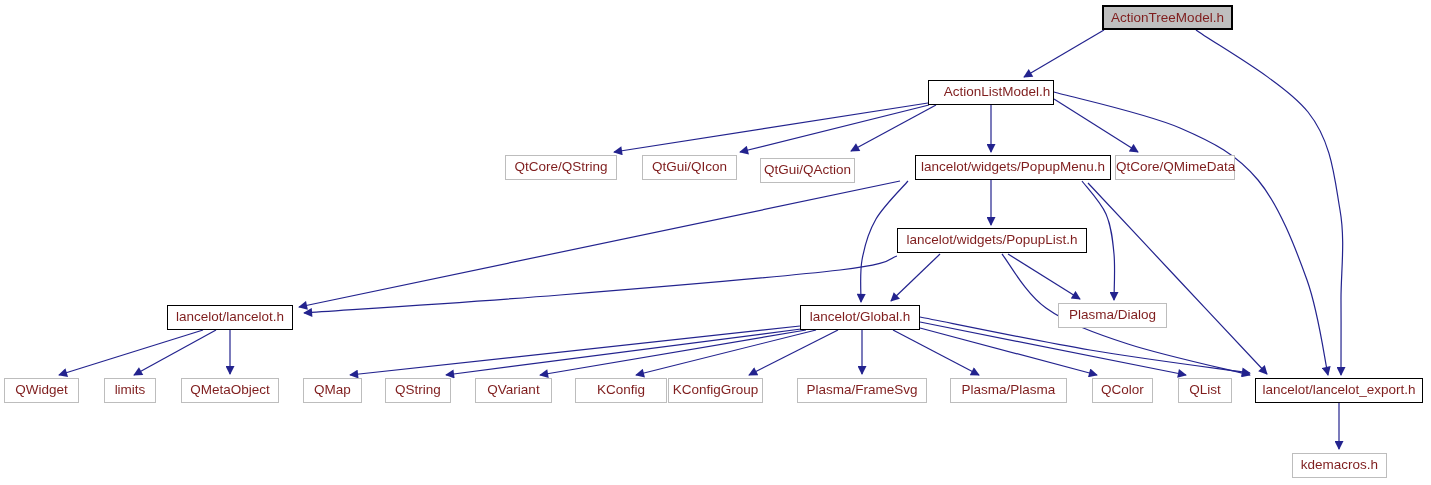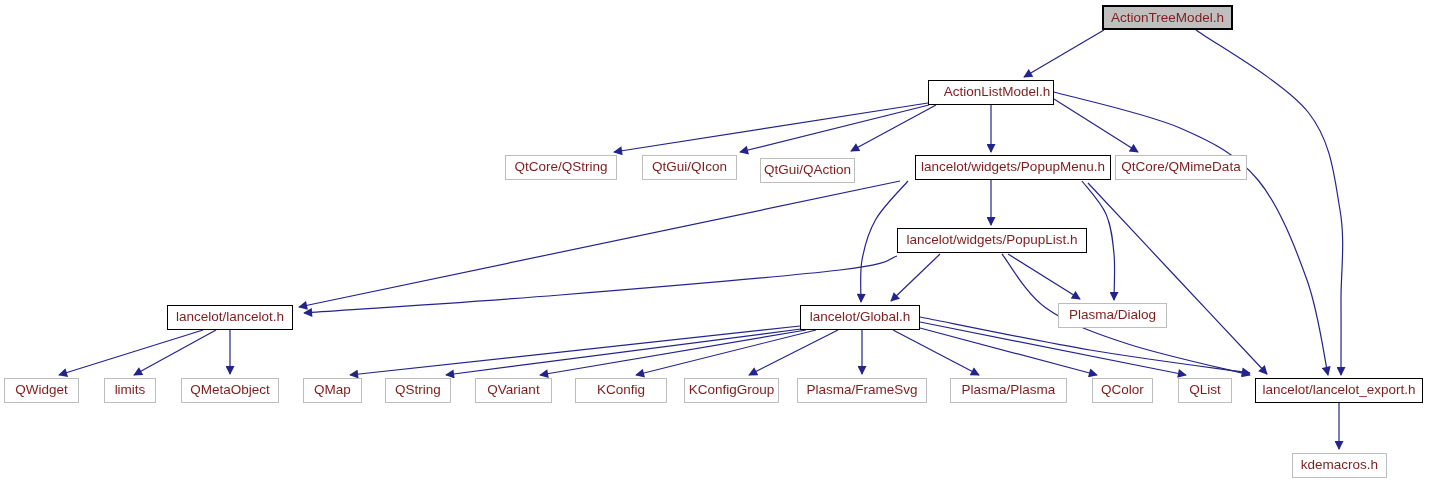--- a/index.html
+++ b/index.html
@@ -54,33 +54,33 @@
         <path d="M1339,403 L1339,449" stroke="#23238e" stroke-width="1.2" marker-end="url(#arrow)"></path>
       </g>
   </svg>
   <div id="nodes-layer">
       <div class="node current" style="left: 1102px; top: 5px; width: 131px;"><span>ActionTreeModel.h</span></div>
       <div class="node internal" style="left: 928px; top: 80px; width: 126px; padding-left: 12px;"><span>ActionListModel.h</span></div>
       <div class="node external" style="left: 505px; top: 155px; width: 112px;"><span>QtCore/QString</span></div>
       <div class="node external" style="left: 642px; top: 155px; width: 95px;"><span>QtGui/QIcon</span></div>
       <div class="node external" style="left: 760px; top: 158px; width: 95px;"><span>QtGui/QAction</span></div>
       <div class="node internal" style="left: 891px; top: 155px; width: 196px; margin-left: 24px;"><span>lancelot/widgets/PopupMenu.h</span></div>
-      <div class="node external" style="left: 1115px; top: 155px; width: 132px; text-align: center;"><span>QtCore/QMimeData</span></div>
+      <div class="node external" style="left: 1115px; top: 155px; width: 120px; text-align: center;"><span>QtCore/QMimeData</span></div>
       <div class="node internal" style="left: 897px; top: 228px; width: 190px;"><span>lancelot/widgets/PopupList.h</span></div>
       <div class="node internal" style="left: 167px; top: 305px; width: 126px;"><span>lancelot/lancelot.h</span></div>
       <div class="node internal" style="left: 800px; top: 305px; width: 120px;"><span>lancelot/Global.h</span></div>
       <div class="node external" style="left: 1058px; top: 303px; width: 109px;"><span>Plasma/Dialog</span></div>
       <div class="node external" style="left: 4px; top: 378px; width: 75px;"><span>QWidget</span></div>
       <div class="node external" style="left: 104px; top: 378px; width: 52px;"><span>limits</span></div>
       <div class="node external" style="left: 181px; top: 378px; width: 98px;"><span>QMetaObject</span></div>
       <div class="node external" style="left: 303px; top: 378px; width: 59px;"><span>QMap</span></div>
       <div class="node external" style="left: 385px; top: 378px; width: 66px;"><span>QString</span></div>
       <div class="node external" style="left: 475px; top: 378px; width: 77px;"><span>QVariant</span></div>
       <div class="node external" style="left: 575px; top: 378px; width: 92px;"><span>KConfig</span></div>
-      <div class="node external" style="left: 668px; top: 378px; width: 95px; margin-left: 16px;"><span>KConfigGroup</span></div>
+      <div class="node external" style="left: 668px; top: 378px; width: 95px;"><span>KConfigGroup</span></div>
       <div class="node external" style="left: 797px; top: 378px; width: 130px;"><span>Plasma/FrameSvg</span></div>
       <div class="node external" style="left: 950px; top: 378px; width: 117px;"><span>Plasma/Plasma</span></div>
       <div class="node external" style="left: 1092px; top: 378px; width: 61px;"><span>QColor</span></div>
       <div class="node external" style="left: 1178px; top: 378px; width: 54px;"><span>QList</span></div>
       <div class="node internal" style="left: 1255px; top: 378px; width: 168px;"><span>lancelot/lancelot_export.h</span></div>
       <div class="node external" style="left: 1292px; top: 453px; width: 95px;"><span>kdemacros.h</span></div>
     </div>
 </div>
 
 </body></html>

